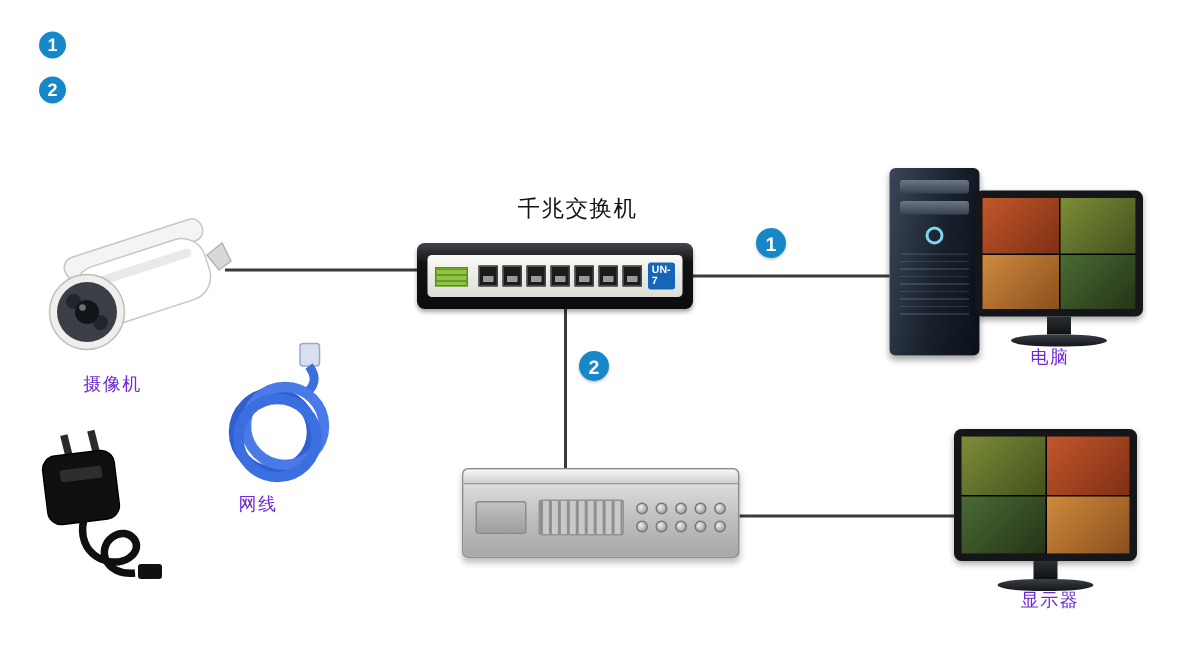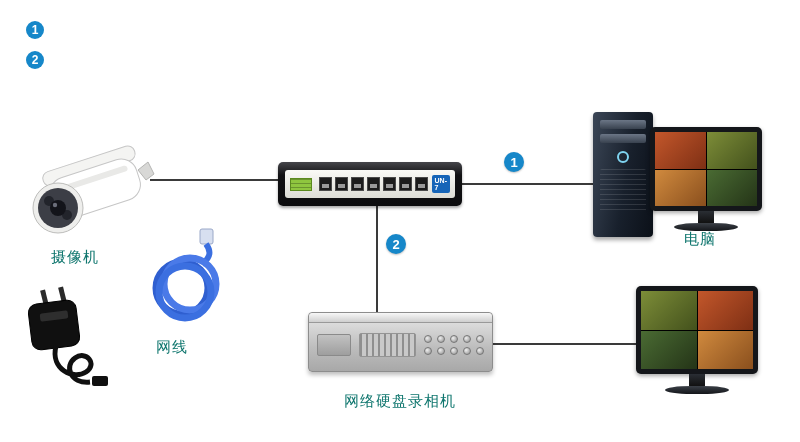--- a/index.html
+++ b/index.html
@@ -33,22 +33,22 @@
     font-size: 12px;
     font-weight: bold;
     display: flex; align-items: center; justify-content: center;
     flex: 0 0 18px;
   }
   .legend-text { font-size: 15px; color: #111; letter-spacing: .5px; }
 
   
   .dev-label {
     position: absolute;
-    font-size: 15px;
-    color: #0f766e;
+    font-size: 12px;
+    color: #6d28d9;
     text-align: center;
     letter-spacing: 1px;
   }
 
   
   .line-h { position: absolute; height: 2px; background: #3a3a3a; }
   .line-v { position: absolute; width: 2px;  background: #3a3a3a; }
 
   .badge {
     position: absolute;
@@ -261,31 +261,32 @@
   <div class="dev-label" style="left:30px; top:248px; width:90px;font-family:Liberation Serif, serif;">摄像机</div>
 
   <svg class="abs" style="left:138px; top:226px;" width="100" height="100" viewBox="0 0 100 100">
     <rect x="62" y="3" width="13" height="15" rx="2" fill="#d7dff0" stroke="#9aa8c8"></rect>
     <path d="M68 18 C 74 26, 72 32, 64 38" fill="none" stroke="#3b6fe0" stroke-width="6"></path>
     <circle cx="44" cy="62" r="26" fill="none" stroke="#2f5fd0" stroke-width="7"></circle>
     <circle cx="52" cy="58" r="26" fill="none" stroke="#4a7ae8" stroke-width="7"></circle>
     <circle cx="47" cy="66" r="26" fill="none" stroke="#3b6fe0" stroke-width="7"></circle>
     <circle cx="47" cy="62" r="12" fill="#ffffff"></circle>
   </svg>
-  <div class="dev-label" style="left:132px; top:338px; width:80px;">网线</div>
+  <div class="dev-label" style="left:132px; top:328px; width:80px;">网线</div>
 
   <svg class="abs" style="left:20px; top:286px;" width="100" height="106" viewBox="0 0 100 106">
     <rect x="22" y="4" width="5" height="16" fill="#2b2b2b" transform="rotate(-14 24 12)"></rect>
     <rect x="40" y="1" width="5" height="16" fill="#2b2b2b" transform="rotate(-14 42 9)"></rect>
     <rect x="10" y="16" width="48" height="46" rx="9" fill="#101010" transform="rotate(-7 34 39)" stroke="#000"></rect>
     <rect x="20" y="26" width="28" height="8" rx="2" fill="#2e2e2e" transform="rotate(-7 34 30)"></rect>
     <path d="M36 60 C 30 84, 54 94, 66 86 C 78 78, 66 64, 55 72 C 44 80, 50 98, 70 96" fill="none" stroke="#101010" stroke-width="5"></path>
     <rect x="72" y="90" width="16" height="10" rx="2" fill="#101010"></rect>
   </svg>
 
+  <div class="switch-title">千兆交换机</div>
   <div class="switch">
     <div class="switch-face">
       <div class="switch-screen"></div>
       <div class="switch-ports">
         <div class="port"></div>
         <div class="port"></div>
         <div class="port"></div>
         <div class="port"></div>
         <div class="port"></div>
         <div class="port"></div>
@@ -327,28 +328,28 @@
         <div class="nvr-btn"></div>
         <div class="nvr-btn"></div>
         <div class="nvr-btn"></div>
         <div class="nvr-btn"></div>
         <div class="nvr-btn"></div>
         <div class="nvr-btn"></div>
         <div class="nvr-btn"></div>
       </div>
     </div>
   </div>
-  <div class="dev-label" style="left:300px; top:392px; width:200px;">网络硬盘录相机</div>
 
   <div class="monitor" style="left:636px; top:286px; width:122px;">
     <div class="mon-frame" style="height:88px;">
       <div class="mon-screen">
         <div class="cell-b"></div>
         <div class="cell-a"></div>
         <div class="cell-d"></div>
         <div class="cell-c"></div>
       </div>
     </div>
     <div class="mon-neck"></div>
     <div class="mon-base"></div>
   </div>
+  <div class="dev-label" style="left:640px; top:392px; width:120px;">显示器</div>
 
 </div>
 
 </body></html>

